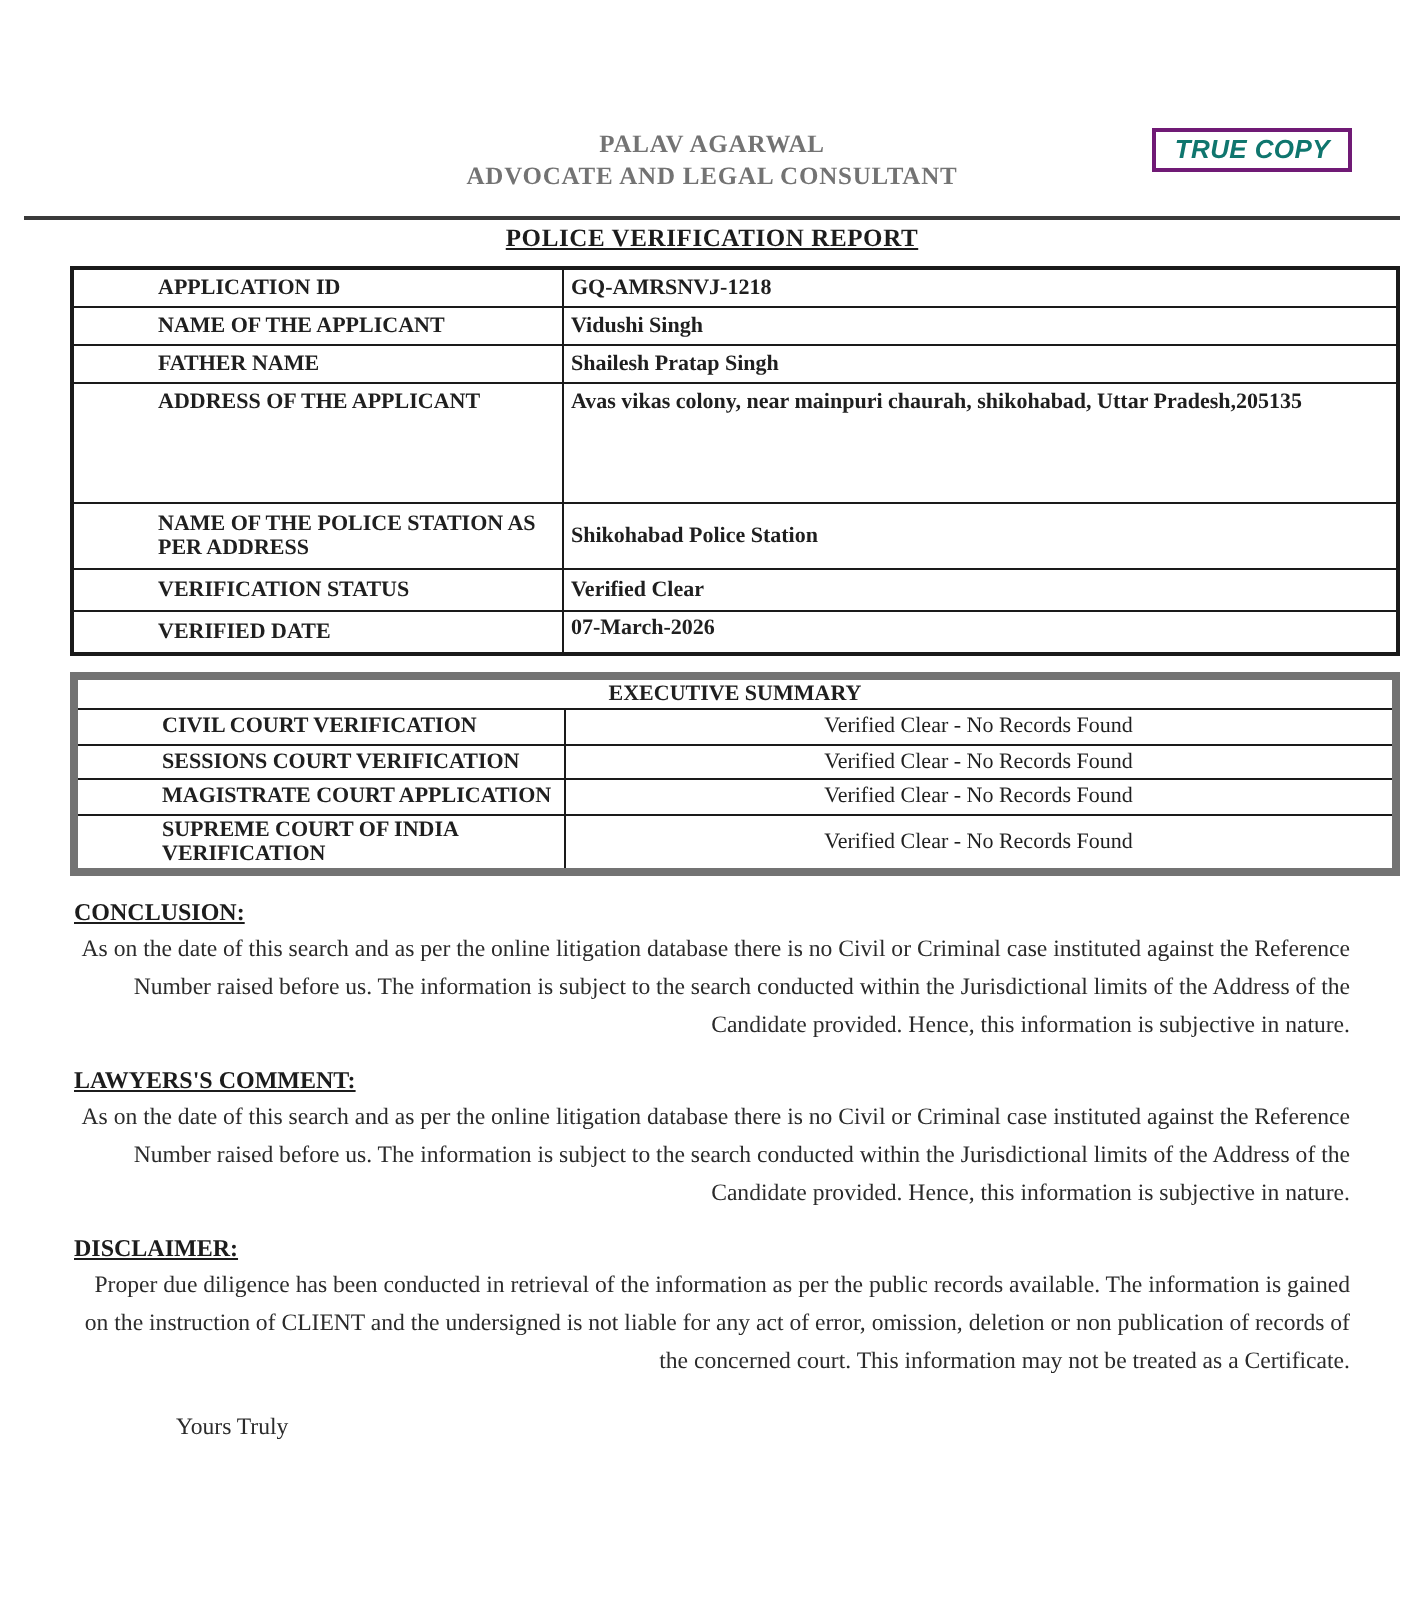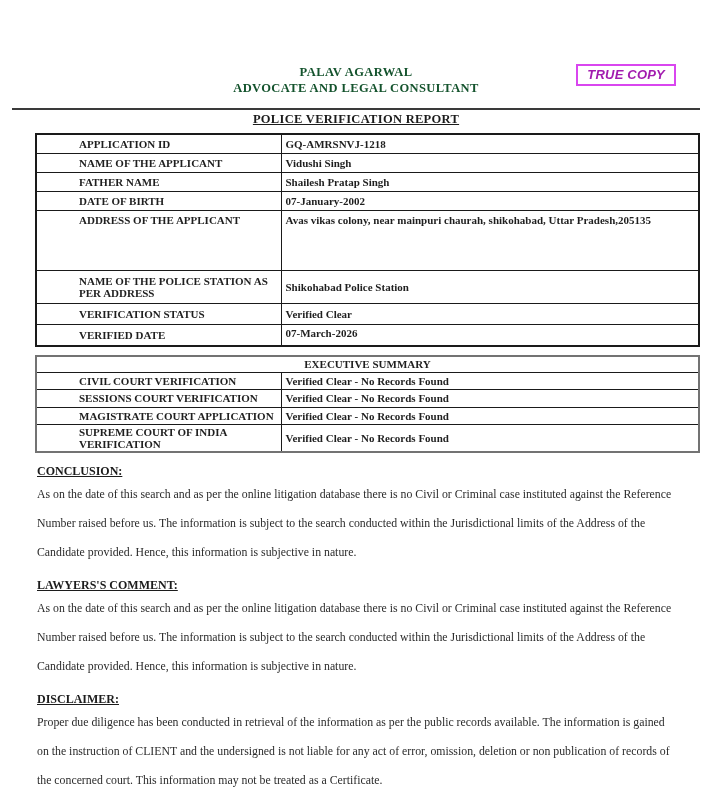--- a/index.html
+++ b/index.html
@@ -12,33 +12,33 @@
     color:#1f1f1f;
     overflow:hidden;
   }
   
   .letterhead {
     padding-top:64px;
     text-align:center;
     line-height:16px;
     font-weight:bold;
     font-size:12.5px;
-    color:#14532d;
+    color:#737373;
     letter-spacing:0.4px;
   }
   .stamp {
     position:absolute;
     top:64px; right:36px;
-    border:2px solid #d946ef;
+    border:2px solid #701a75;
     padding:1px 9px 2px;
     font-family:"Liberation Sans", sans-serif;
     font-style:italic;
     font-weight:bold;
     font-size:13px;
-    color:#a21caf;
+    color:#0f766e;
     letter-spacing:0.2px;
     background:#fff;
   }
   .rule {
     border:none;
     border-top:2px solid #3a3a3a;
     margin:12px 12px 0 12px;
   }
   .report-title {
     margin-top:2px;
@@ -51,21 +51,21 @@
   }
   
   table {
     border-collapse:collapse;
     width:665px;
     margin:6px auto 0 35px;
     table-layout:fixed;
   }
   table, th, td { border:1px solid #1a1a1a; }
   .details-table { border:2px solid #1a1a1a; }
-  .summary-table { border:2px solid #737373; margin-top:8px; }
+  .summary-table { border:4px solid #737373; margin-top:8px; }
   td, th {
     font-size:11px;
     padding:1px 4px;
     vertical-align:middle;
     overflow:hidden;
   }
   .col-label { width:245px; }
   td.label { font-weight:bold; text-align:left;padding-left:42px; }
   td.value { font-weight:bold; text-align:left; }
   .details-table tr.h19 td { height:19px; }
@@ -75,36 +75,36 @@
   .details-table tr.h22 td { height:22px; }
   .details-table tr.h60 td.value { vertical-align:top; padding-top:3px; }
   .details-table tr.h22 td.value { vertical-align:top; padding-top:2px; }
   .summary-table th {
     font-weight:bold;
     text-align:center;
     height:16px;
     font-size:11px;
   }
   .summary-table td { height:17.5px; }
-  .summary-table td.value { text-align:left; font-weight:bold; }
+  .summary-table td.value { text-align:center; font-weight:normal; }
   
   .sections { margin:0 37px 0 37px; }
   .section-heading {
     font-weight:bold;
     font-size:12px;
     text-decoration:underline;
     margin-top:11px;
     color:#1c1c1c;
   }
   .section-body {
     font-size:11.8px;
-    line-height:29px;
+    line-height:19px;
     margin-top:1px;
     color:#2b2b2b;
-    text-align:left;
+    text-align:right;
   }
   
   .yours-truly {
     margin:16px 0 0 88px;
     font-size:11.8px;
     color:#2b2b2b;
   }
 </style>
 </head>
 <body>
@@ -133,24 +133,20 @@
       <td class="value">GQ-AMRSNVJ-1218</td>
     </tr>
     <tr class="h19">
       <td class="label">NAME OF THE APPLICANT</td>
       <td class="value">Vidushi Singh</td>
     </tr>
     <tr class="h19">
       <td class="label">FATHER NAME</td>
       <td class="value">Shailesh Pratap Singh</td>
     </tr>
-    <tr class="h19">
-      <td class="label">DATE OF BIRTH</td>
-      <td class="value">07-January-2002</td>
-    </tr>
     <tr class="h60">
       <td class="label" style="vertical-align:top; padding-top:3px;">ADDRESS OF THE APPLICANT</td>
       <td class="value">Avas vikas colony, near mainpuri chaurah, shikohabad, Uttar Pradesh,205135</td>
     </tr>
     <tr class="h33">
       <td class="label">NAME OF THE POLICE STATION AS PER ADDRESS</td>
       <td class="value">Shikohabad Police Station</td>
     </tr>
     <tr class="h21">
       <td class="label">VERIFICATION STATUS</td>

